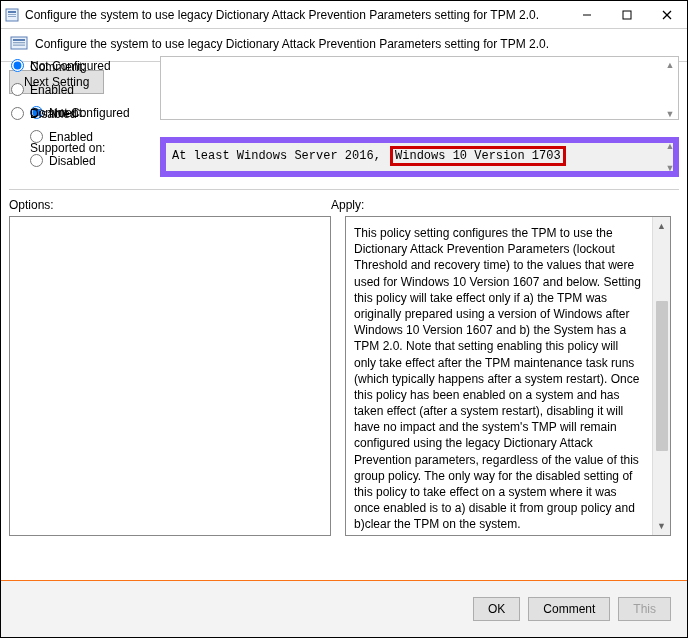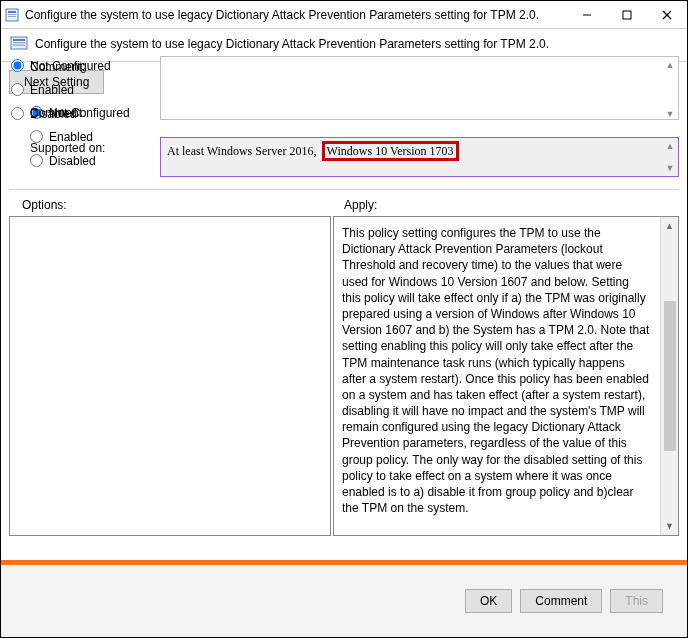--- a/index.html
+++ b/index.html
@@ -70,54 +70,54 @@
   .up-caret, .dn-caret {
     position:absolute; right:2px; width:14px; height:14px;
     display:flex; align-items:center; justify-content:center;
     color:#888; font-size:9px;
   }
   .up-caret{ top:2px; } .dn-caret{ bottom:2px; }
 
   .support-box {
     width:100%;
     height:40px;
-    border:1px solid #8b5cf6;
+    border:6px solid #8b5cf6;
     background:#f0f0f0;
     padding:6px 6px;
-    font-family:Liberation Serif, serif;
+    font-family:Liberation Mono, monospace;
     font-size:12px;
   }
   .support-inner { display:inline; }
   .redbox { border:3px solid #c00; padding:0 2px; margin-left:2px; }
 
   .hr { border-top:1px solid #d0d0d0; margin:2px 8px 8px 8px; }
 
   
-  .oh-labels { display:flex; padding:0 8px 4px 21px; }
+  .oh-labels { display:flex; padding:0 8px 4px 8px; }
   .oh-labels .l { width:322px; }
-  .panels { display:flex; gap:2px; padding:0 8px 8px 8px; flex:1; min-height:0;justify-content:center; }
+  .panels { display:flex; gap:14px; padding:0 16px 8px 8px; flex:1; min-height:0;justify-content:center; }
   .panel {
     border:1px solid #888;
     background:#fff;
     height:320px;
   }
   .panel.options { width:322px; }
   .panel.help { flex:1; padding:8px 28px 8px 8px; position:relative; overflow:hidden; line-height:1.35; }
   .help-scroll {
     position:absolute; right:0; top:0; bottom:0; width:18px;
     background:#f0f0f0; border-left:1px solid #ddd;
     display:flex; flex-direction:column; justify-content:space-between; align-items:center;
   }
   .sbtn { width:18px; height:18px; display:flex; align-items:center; justify-content:center; color:#666; font-size:9px;}
   .thumb { width:12px; flex:0 0 150px; background:#c8c8c8; margin:1px auto; border-radius:1px; }
 
   
   .footer {
-    border-top:5px solid #f97316;
-    padding:24px;
+    border-top:1px solid #f97316;
+    padding:16px;
     display:flex; justify-content:flex-end; gap:8px;
     background:#f3f3f3;
   }
 
   svg { display:block; }
 </style>
 </head>
 <body>
 
 <div class="titlebar">

